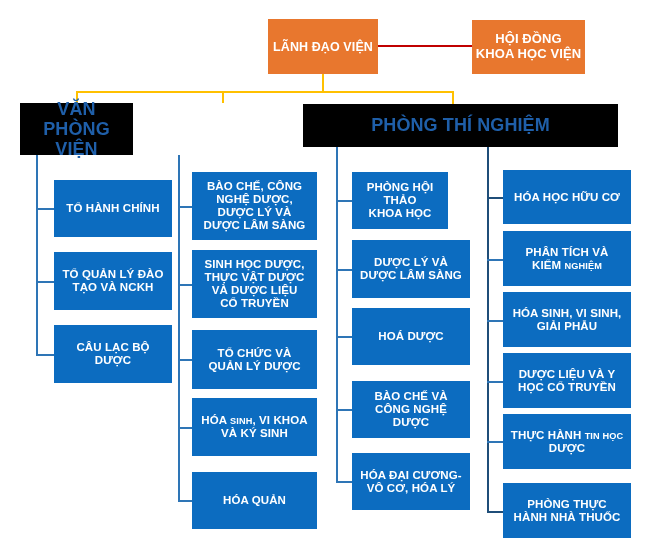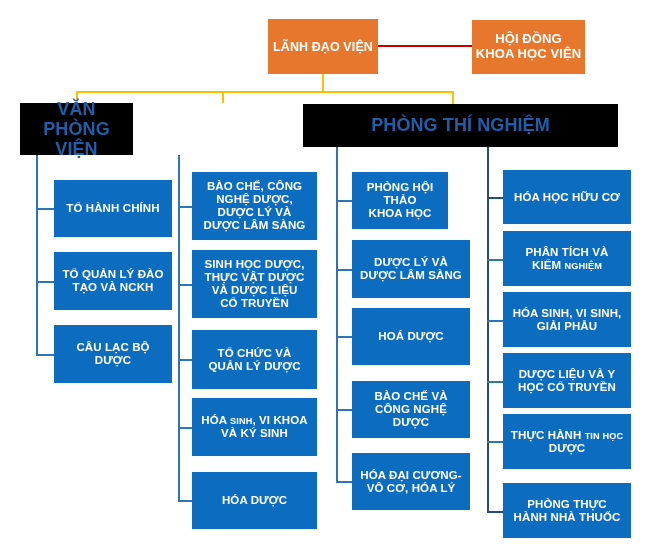--- a/index.html
+++ b/index.html
@@ -163,21 +163,21 @@
   </div>
 
   <div class="box lvl2" style="left:192px;top:398px;width:125px;height:58px;">
     <span class="lbl">
       <span><span>HÓA </span><small class="sc">SINH</small><span>, VI KHOA</span></span><br>
       <span>VÀ KÝ SINH</span>
     </span>
   </div>
 
   <div class="box lvl2" style="left:192px;top:472px;width:125px;height:57px;">
-    <span class="lbl">HÓA DƯỢC</span>
+    <span class="lbl">HÓA QUẢN</span>
   </div>
 
   <div class="box lvl2" style="left:352px;top:172px;width:96px;height:57px;">
     <span class="lbl">
       <span>PHÒNG HỘI THẢO</span><br>
       <span>KHOA HỌC</span>
     </span>
   </div>
 
   <div class="box lvl2" style="left:352px;top:240px;width:118px;height:58px;">

